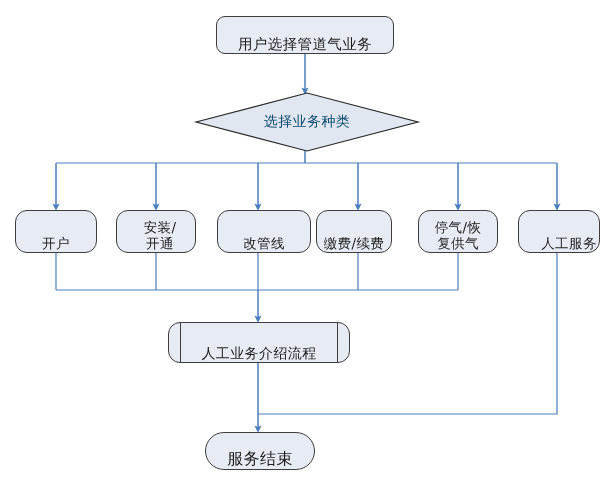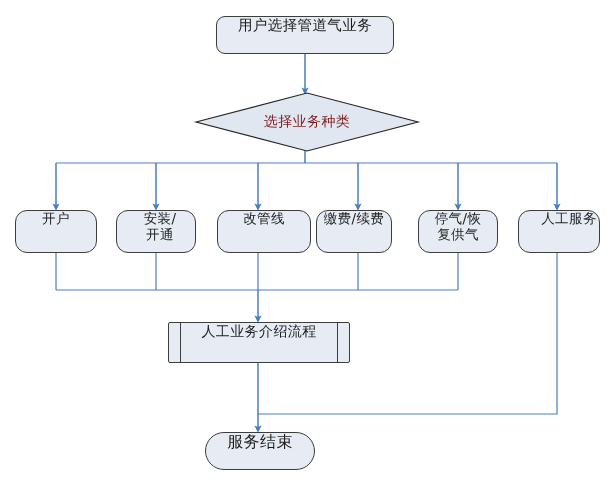--- a/index.html
+++ b/index.html
@@ -21,21 +21,21 @@
     position: absolute;
     left: 0;
     top: 0;
     width: 611px;
     height: 482px;
   }
   .node {
     position: absolute;
     box-sizing: border-box;
     display: flex;
-    align-items: flex-start;
+    align-items: flex-end;
     justify-content: center;
     text-align: center;
     color: #1d1d1d;
     background: #e6ebf4;
     border: 1px solid #3d3d3d;
     z-index: 3;
   }
   .node-label {
     display: block;
     line-height: 1.18;
@@ -63,21 +63,21 @@
   #node-decision-label {
     position: absolute;
     left: 0;
     top: 0;
     width: 222px;
     height: 58px;
     display: flex;
     align-items: center;
     justify-content: center;
     font-size: 14px;
-    color: #7f1d1d;
+    color: #0c4a6e;
     letter-spacing: 0.4px;
   }
   
   .opt {
     top: 210px;
     height: 43px;
     border-radius: 12px;
     font-size: 13.5px;
   }
   #opt-0 { left: 15px;  width: 82px; }
@@ -86,21 +86,21 @@
   #opt-3 { left: 316px; width: 76px; }
   #opt-4 { left: 418px; width: 80px; }
   #opt-5 { left: 518px; width: 82px; padding-left: 20px; }
 
   
   #node-process {
     left: 168px;
     top: 322px;
     width: 182px;
     height: 41px;
-    border-radius: 2px;
+    border-radius: 12px;
     font-size: 14px;
   }
   #node-process::before,
   #node-process::after {
     content: "";
     position: absolute;
     top: 0;
     bottom: 0;
     width: 0;
     border-left: 1px solid #3d3d3d;

